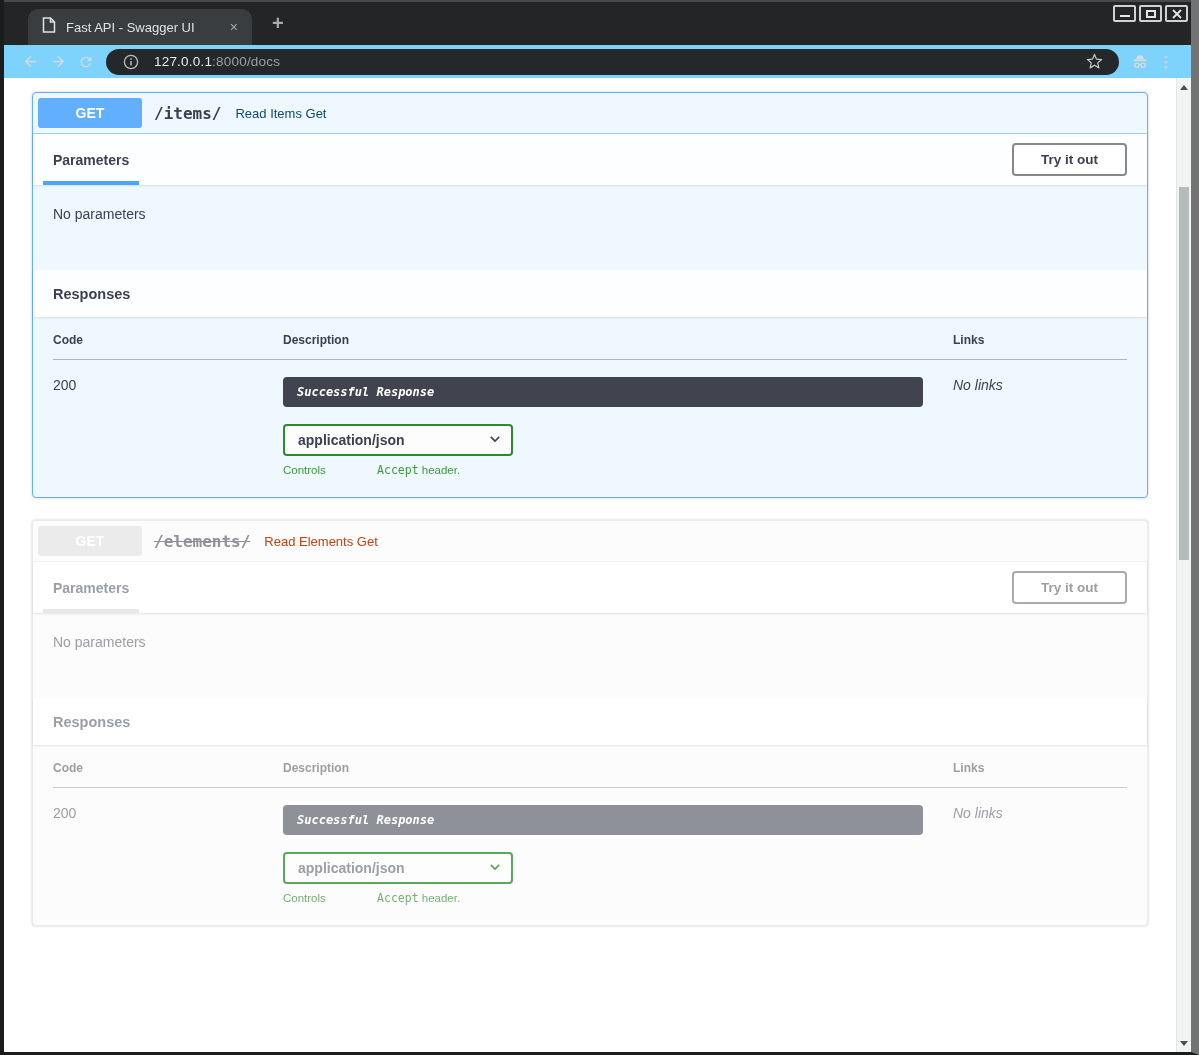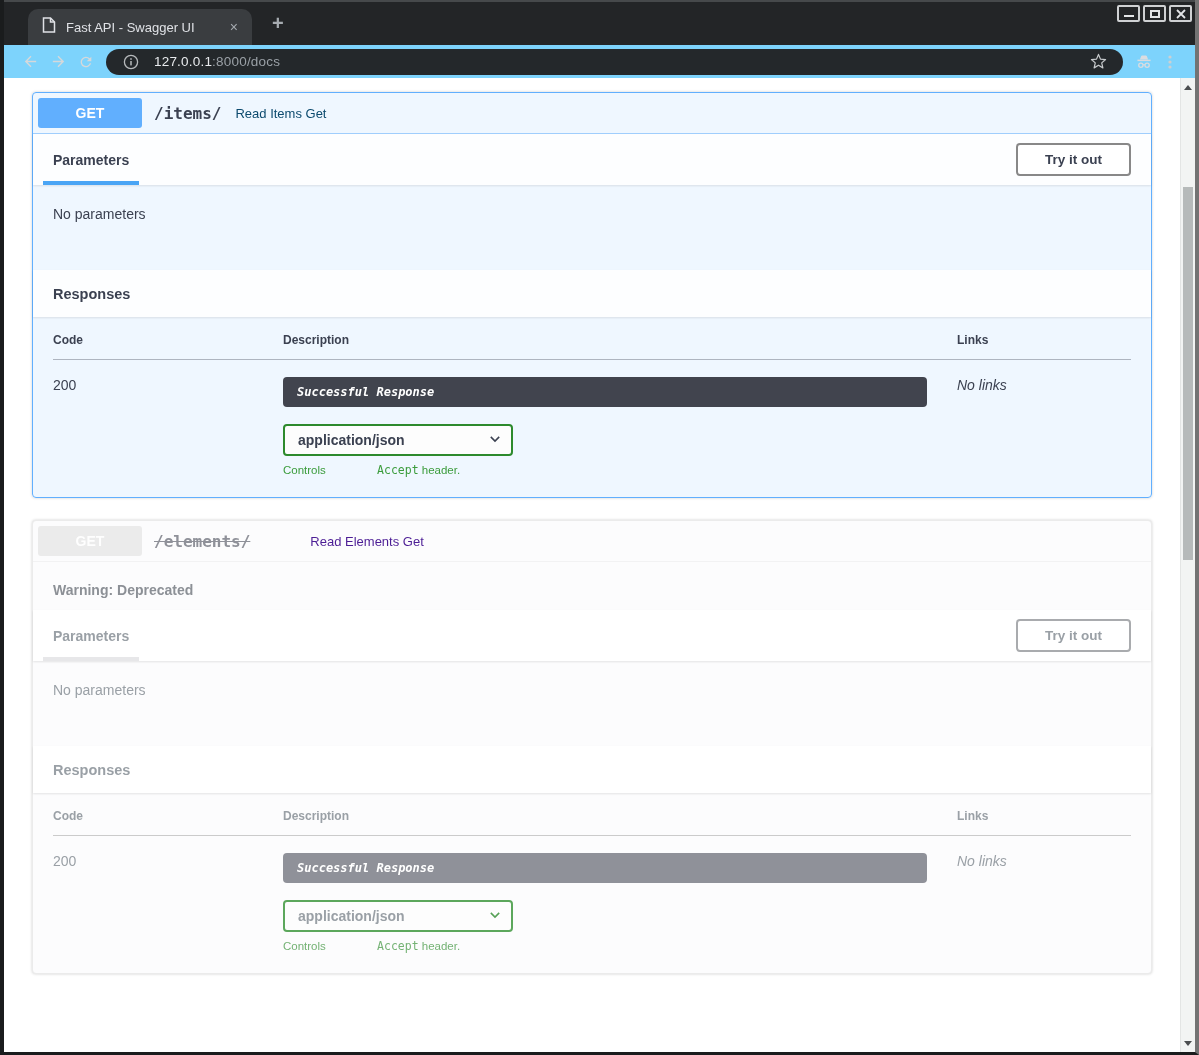--- a/index.html
+++ b/index.html
@@ -1,20 +1,20 @@
 <!DOCTYPE html>
 <html><head>
 <meta charset="utf-8">
 <title>Fast API - Swagger UI</title>
 <style>
   * { box-sizing: border-box; margin: 0; padding: 0; }
   html,body { background:#131415; font-family:"Liberation Sans", sans-serif; }
   #window {
     position:relative; width:1199px; height:1055px; background:#fff;
-    border-left:4px solid #1a1c1d; border-right:4px solid #737373; border-bottom:3px solid #1a1c1d;
+    border-left:4px solid #1a1c1d; border-right:8px solid #737373; border-bottom:3px solid #1a1c1d;
     overflow:hidden;
   }
 
   
   .titlebar { position:relative; height:45px; background:#232527; box-shadow: inset 0 2px 0 #46494b; }
   .tab {
     position:absolute; left:24px; top:9px; width:224px; height:36px; background:#3a3d40;
     border-radius:10px 10px 0 0; display:flex; align-items:center; padding:0 10px 0 14px; cursor:default;
   }
   .tab-title { flex:1; color:#dfe1e5; font-size:13px; margin-left:10px; white-space:nowrap; overflow:hidden; }
@@ -49,21 +49,21 @@
 
   .op-summary { display:flex; align-items:center; padding:5px; cursor:pointer; }
   .op-get .op-summary { border-bottom:1px solid rgba(97,175,254,.55); }
   .op-deprecated .op-summary { border-bottom:1px solid rgba(0,0,0,.04); }
   .method-badge { min-width:104px; text-align:center; padding:7px 0; border-radius:3px;
     font-size:14px; font-weight:bold; color:#fff; background:#61affe; }
   .op-deprecated .method-badge { background:#ebebeb; color:rgba(255,255,255,.95); }
   .op-path { font-family:"DejaVu Sans Mono", monospace; font-weight:bold; font-size:16px; color:#3b4151; padding:0 10px 0 12px; }
   .op-deprecated .op-path { color:#8f9199; text-decoration:line-through; }
   .op-desc { font-size:13px; color:#0c4a6e; padding-left:4px; }
-  .op-deprecated .op-desc { color:#4c1d95;margin-left:46px; }
+  .op-deprecated .op-desc { color:#c2410c; }
 
   .deprecated-warning { padding:20px 20px 12px; font-size:14px; font-weight:bold; color:#8c9096; }
 
   .section-header { height:51px; display:flex; align-items:stretch; justify-content:space-between;
     padding:0 20px; background:rgba(255,255,255,.85); box-shadow:0 1px 2px rgba(0,0,0,.1); }
   .tab-item { display:flex; align-items:center; position:relative; font-size:14px; font-weight:bold; color:#3b4151; cursor:pointer; }
   .tab-item::after { content:""; position:absolute; left:-10px; right:-10px; bottom:0; height:4px; background:#4aa5f5; }
   .op-deprecated .tab-item { color:#9aa0a6; }
   .op-deprecated .tab-item::after { background:#e7e7e9; }
   .tryout-wrap { display:flex; align-items:center;border-radius:23px; }
@@ -250,21 +250,20 @@
           </table>
         </div>
       </div>
 
       <div class="opblock op-deprecated">
         <div class="op-summary">
           <span class="method-badge">GET</span>
           <span class="op-path">/elements/</span>
           <span class="op-desc">Read Elements Get</span>
         </div>
-        <div class="deprecated-warning">Warning: Deprecated</div>
         <div class="section-header">
           <span class="tab-item">Parameters</span>
           <span class="tryout-wrap">
             <button class="btn-tryout">Try it out</button>
           </span>
         </div>
         <div class="params-body">
           <span>No parameters</span>
         </div>
         <div class="responses-header">

